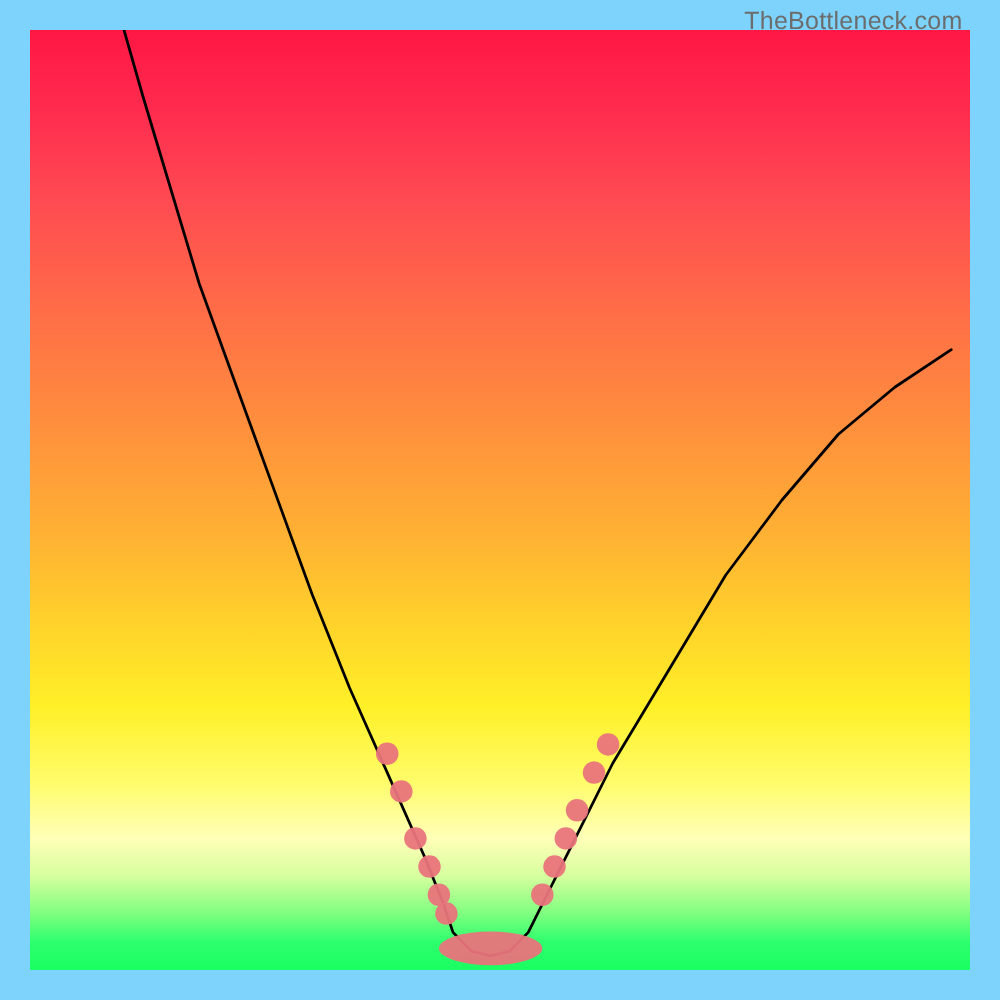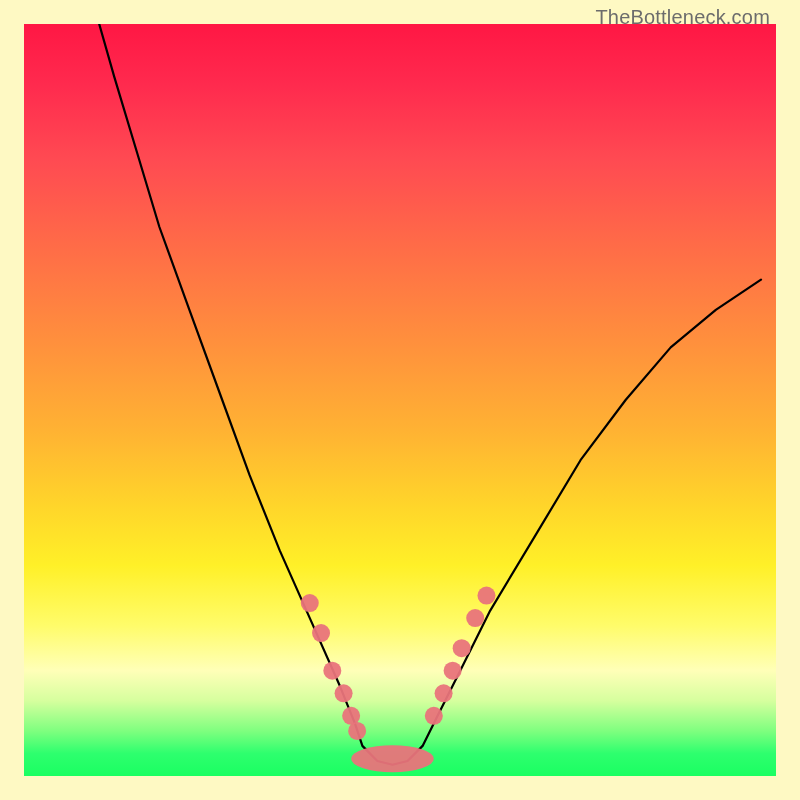--- a/index.html
+++ b/index.html
@@ -8,21 +8,21 @@
     width: 800px;
     height: 800px;
     background: #000;
     overflow: hidden;
     font-family: Arial, Helvetica, sans-serif;
   }
   .frame {
     position: relative;
     width: 800px;
     height: 800px;
-    background: #fef9c3;
+    background: #7dd3fc;
   }
   .plot-area {
     position: absolute;
     left: 24px;
     top: 24px;
     width: 752px;
     height: 752px;
     
     background: linear-gradient(
       to bottom,

